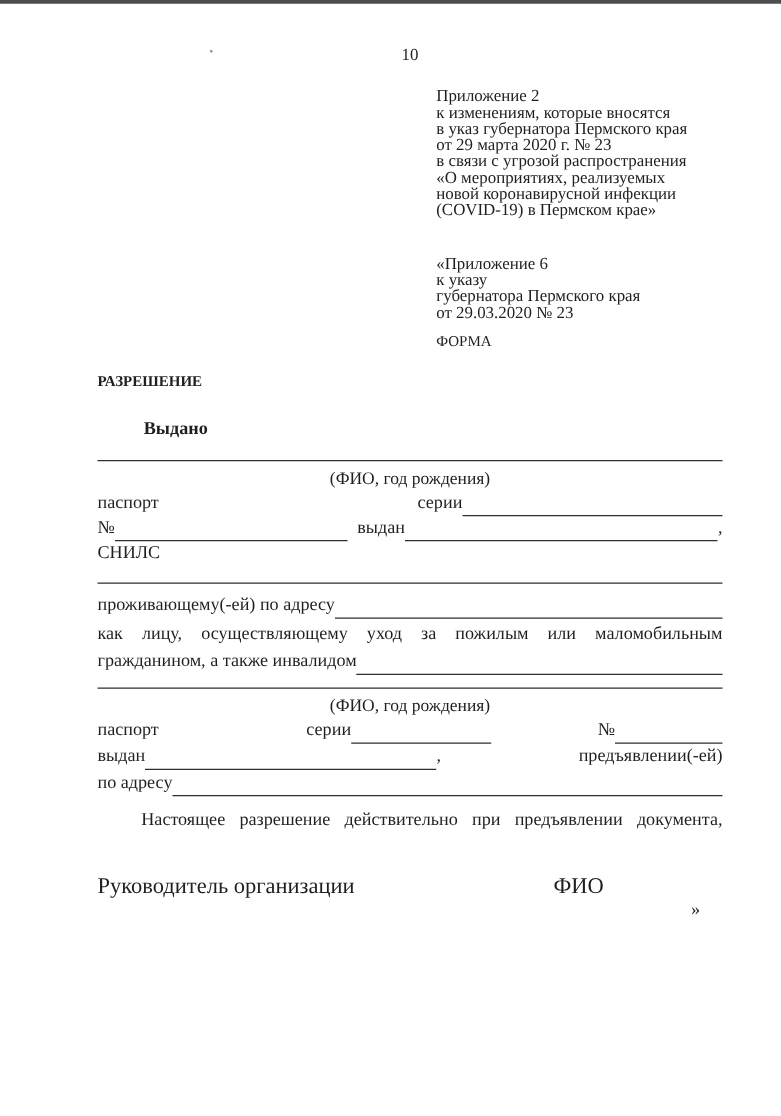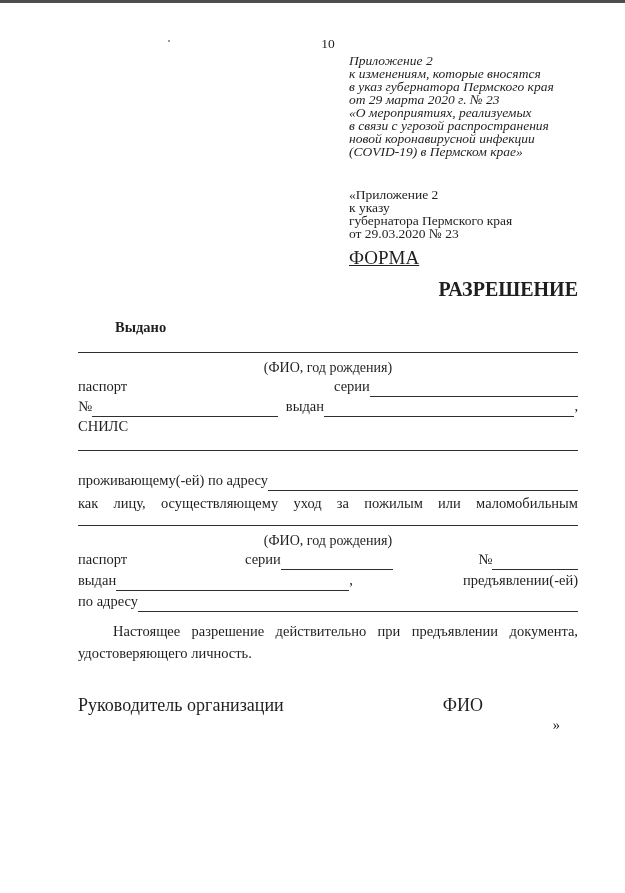--- a/index.html
+++ b/index.html
@@ -35,34 +35,33 @@
     margin-top: 37px;
     text-align: center;
     font-size: 13.5px;
     line-height: 14px;
   }
   .ref-block {
     margin-left: 271px;
     font-size: 13.5px;
     line-height: 13px;
   }
-  .ref-block-1 { margin-top: 3px; font-style: italic; }
+  .ref-block-1 { margin-top: 19px; }
   .ref-block-2 { margin-top: 30px; }
   .form-label {
     margin-top: 11px;
     margin-left: 271px;
-    font-size: 19px;
+    font-size: 12px;
     line-height: 13px;
-    text-decoration: underline;
   }
   .doc-title {
     margin-top: 18px;
-    text-align: right;
+    text-align: left;
     font-weight: bold;
-    font-size: 20px;
+    font-size: 12px;
     line-height: 15px;
   }
   .issued {
     margin-top: 23px;
     margin-left: 37px;
     font-size: 14.5px;
     line-height: 15px;
     font-weight: bold;
   }
   .hline {
@@ -83,21 +82,21 @@
     align-items: stretch;
     font-size: 14.5px;
   }
   .frow > span { display: block; }
   .u { border-bottom: 1px solid #2f2f2f; }
   .fill { flex: 1 1 auto; }
   .sp { flex: 1 1 auto; }
   .r-pass1   { height: 20px; line-height: 19px; margin-top: 2px; }
   .r-num1    { height: 20px; line-height: 19px; }
   .r-snils   { height: 20px; line-height: 19px; text-align: right; }
-  .r-resid   { height: 21px; line-height: 20px; margin-top: 19px; justify-content: flex-end; }
+  .r-resid   { height: 21px; line-height: 20px; margin-top: 7px; justify-content: flex-end; }
   .r-care1   { height: 24px; line-height: 24px; text-align: justify; text-align-last: justify; font-size: 14.5px; }
   .r-care2   { height: 21px; line-height: 20px; }
   .r-pass2   { height: 20px; line-height: 19px; margin-top: 2px; }
   .r-vydan2  { height: 21px; line-height: 20px; }
   .r-addr2   { height: 21px; line-height: 20px; }
   .para {
     margin-top: 8px;
     font-size: 14.5px;
     line-height: 22px;
   }
@@ -130,28 +129,28 @@
 
   <div class="content">
 
     <div class="page-number">10</div>
 
     <div class="ref-block ref-block-1">
       <div>Приложение 2</div>
       <div>к изменениям, которые вносятся</div>
       <div>в указ губернатора Пермского края</div>
       <div>от 29 марта 2020 г. № 23</div>
+      <div>в связи с угрозой распространения</div>
       <div>«О мероприятиях, реализуемых</div>
-      <div>в связи с угрозой распространения</div>
       <div>новой коронавирусной инфекции</div>
       <div>(COVID-19) в Пермском крае»</div>
     </div>
 
     <div class="ref-block ref-block-2">
-      <div>«Приложение 2</div>
+      <div>«Приложение 6</div>
       <div>к указу</div>
       <div>губернатора Пермского края</div>
       <div>от 29.03.2020 № 23</div>
     </div>
 
     <div class="form-label">ФОРМА</div>
 
     <div class="doc-title">РАЗРЕШЕНИЕ</div>
 
     <div class="issued">Выдано</div>
@@ -181,20 +180,24 @@
 
     <div class="hline hline-2"></div>
 
     <div class="frow r-resid">
       <span>проживающему(-ей) по адресу</span>
       <span class="u fill"></span>
     </div>
 
     <div class="r-care1">как лицу, осуществляющему уход за пожилым или маломобильным</div>
 
+    <div class="frow r-care2">
+      <span>гражданином, а также инвалидом</span>
+      <span class="u fill"></span>
+    </div>
 
     <div class="hline hline-3"></div>
     <div class="caption">(ФИО, год рождения)</div>
 
     <div class="frow r-pass2">
       <span>паспорт</span>
       <span style="width:118px"></span>
       <span>серии</span>
       <span class="u" style="width:112px"></span>
       <span class="sp"></span>
@@ -210,21 +213,20 @@
       <span>предъявлении(-ей)</span>
     </div>
 
     <div class="frow r-addr2">
       <span>по адресу</span>
       <span class="u fill"></span>
     </div>
 
     <div class="para">
       <div class="para-l1">Настоящее разрешение действительно при предъявлении документа,</div>
-      <div>удостоверяющего личность.</div>
     </div>
 
     <div class="sig-row">
       <span>Руководитель организации</span>
       <span class="sig-fio">ФИО</span>
     </div>
 
     <div class="closing-row">»</div>
 
   </div>

